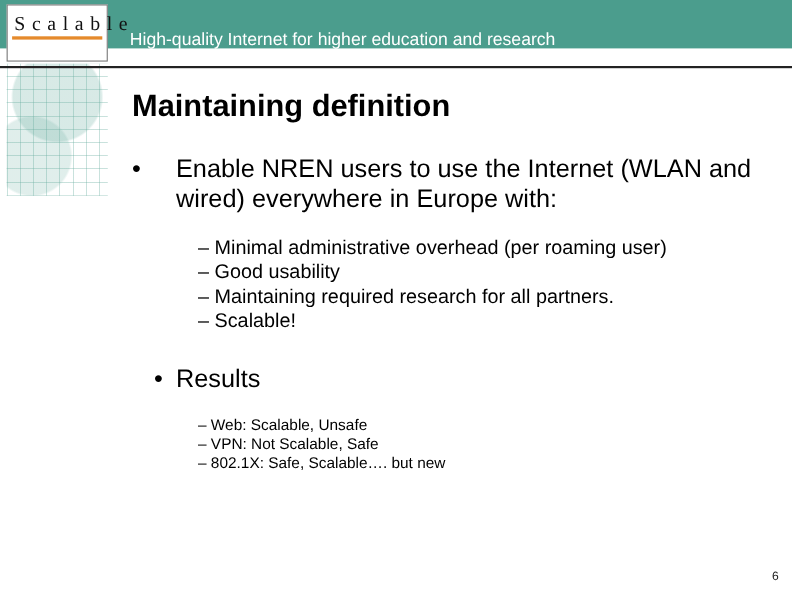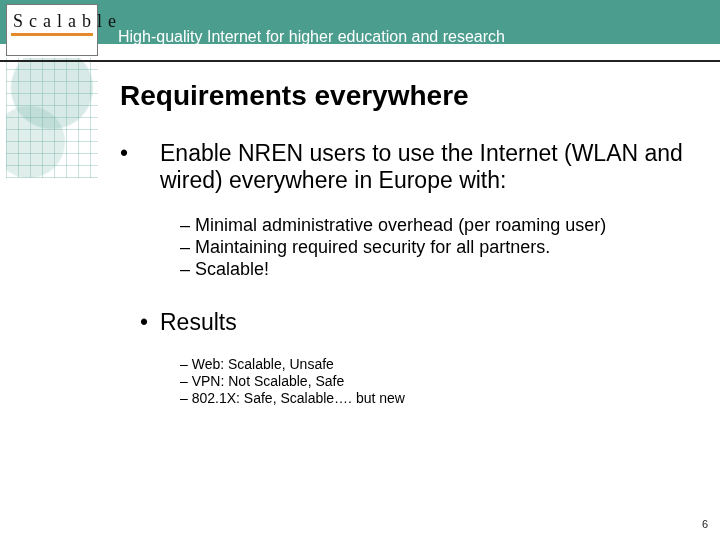--- a/index.html
+++ b/index.html
@@ -41,29 +41,30 @@
   </div>
 
   <div class="logo-box">
     <div class="logo-text">Scalable</div>
     <div class="logo-underline"></div>
   </div>
   <div class="logo-grid"></div>
 
   <div class="hr"></div>
 
-  <div class="title">Requirements everywhere</div>
+  <div class="title">Maintaining definition</div>
 
   <div class="content">
     <div class="b1 wrap">
       <span class="dot">•</span><span class="body">Enable NREN users to use the Internet (WLAN and wired) everywhere in Europe with:</span>
     </div>
     <div class="sub">
       <div>– <span>Minimal administrative overhead (per roaming user)</span></div>
-      <div>– <span>Maintaining required security for all partners.</span></div>
+      <div>– <span>Good usability</span></div>
+      <div>– <span>Maintaining required research for all partners.</span></div>
       <div>– <span>Scalable!</span></div>
     </div>
 
     <div class="gap"></div>
 
     <div class="b1" style="padding-left:20px;">
       <span class="dot">•</span><span>Results</span>
     </div>
     <div class="smallsub">
       <div>– <span>Web: Scalable, Unsafe</span></div>

